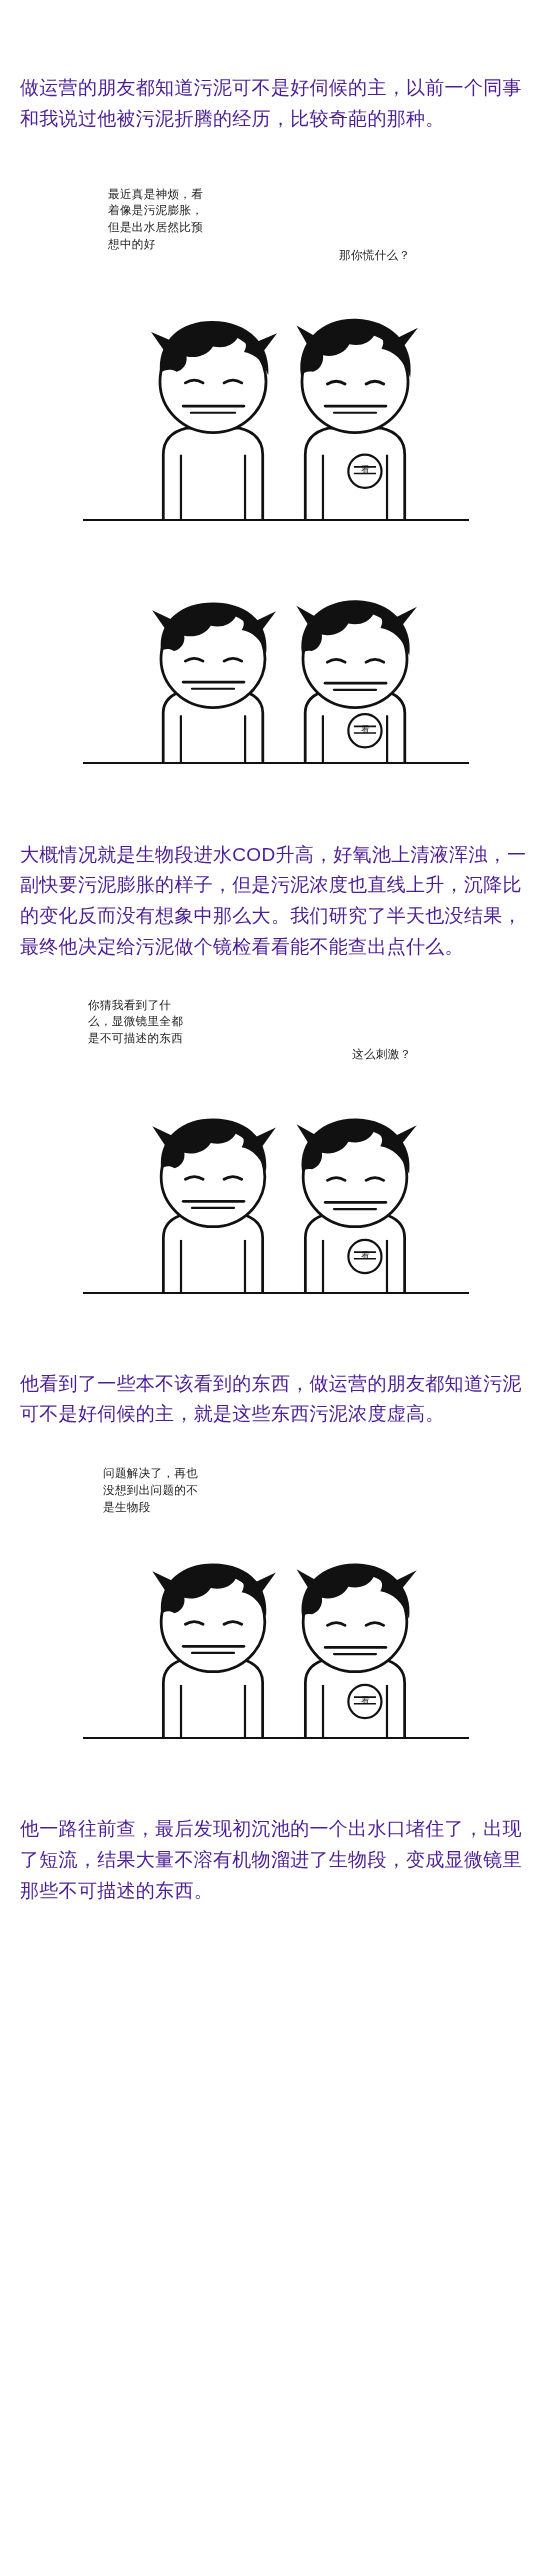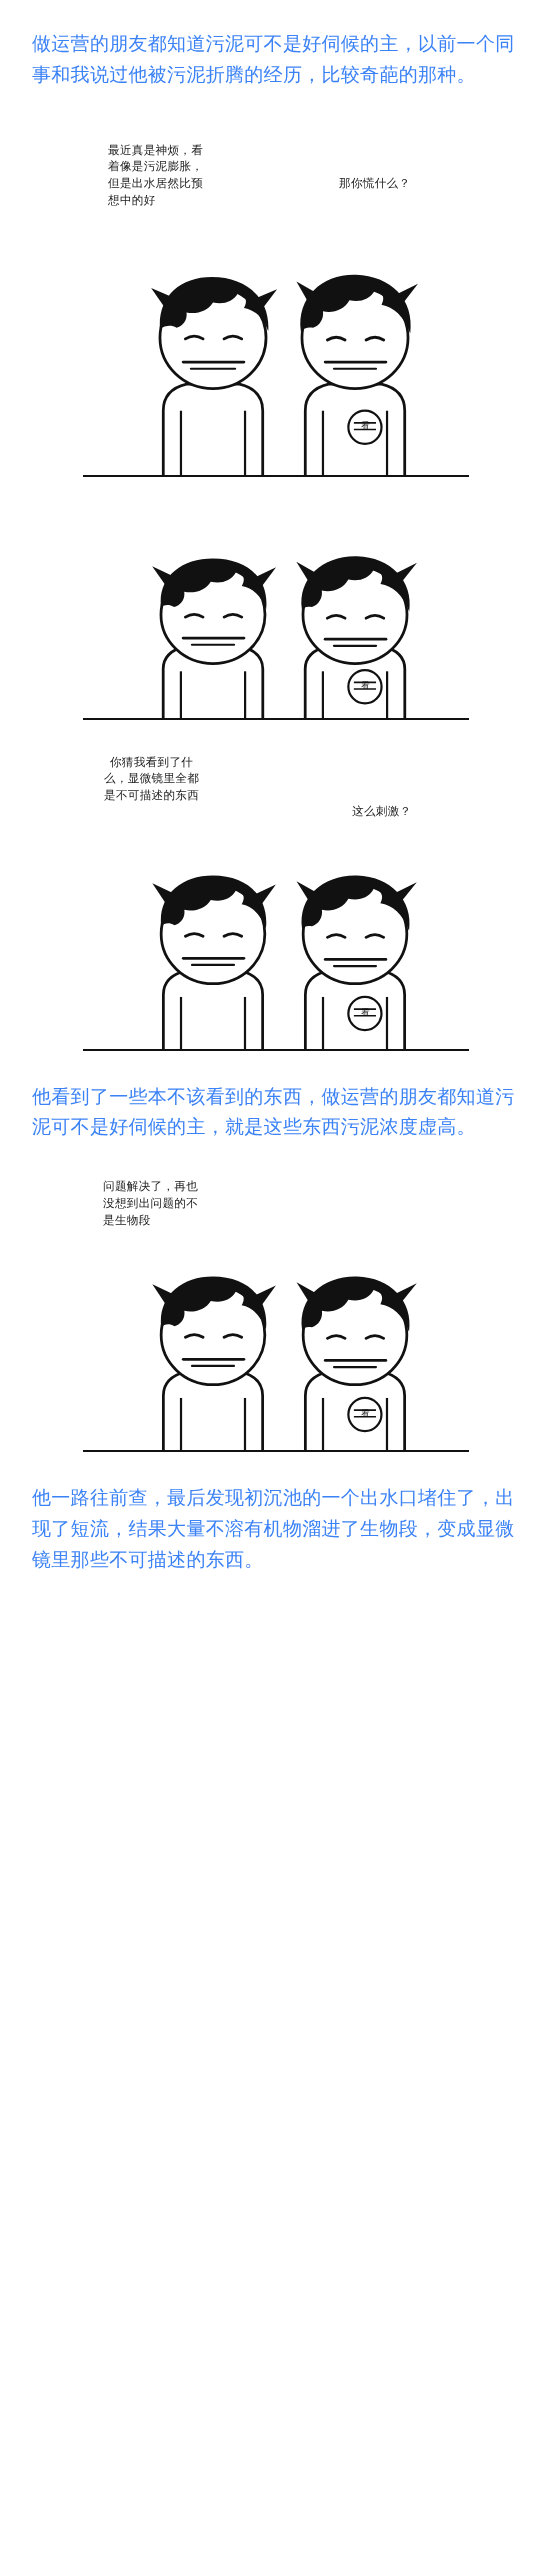--- a/index.html
+++ b/index.html
@@ -15,24 +15,25 @@
     width: 552px;
     min-height: 2576px;
     background: #ffffff;
     padding: 0;
   }
   
   .narration {
     font-family: "Liberation Sans", sans-serif;
     font-size: 19px;
     line-height: 1.62;
-    color: #3b82f6;
+    color: #4c1d95;
     letter-spacing: 0.3px;
-    padding: 0 32px;
+    padding: 0 20px;
     text-align: left;
+    margin-top: 44px;
   }
   .n-block { margin: 0; }
   .pad-top-1 { padding-top: 29px; }
   
   .panel {
     position: relative;
     width: 552px;
     background: #ffffff;
     overflow: hidden;
   }
@@ -76,21 +77,21 @@
   </div>
 
   <div class="panel" style="height:386px;">
     <div class="panel-inner">
 
       <div class="bubble" style="left:108px; top:51px;">最近真是神烦，看
 着像是污泥膨胀，
 但是出水居然比预
 想中的好</div>
 
-      <div class="bubble" style="left:339px; top:84px;">那你慌什么？</div>
+      <div class="bubble" style="left:339px; top:112px;">那你慌什么？</div>
 
       <div class="char" style="left:130px; bottom:0;">
         <svg width="166" height="232" viewBox="0 0 300 420" aria-hidden="true">
 
           <path d="M60 420 L60 300 Q60 262 102 252 L198 252 Q240 262 240 300 L240 420 Z" fill="#ffffff" stroke="#111" stroke-width="5"></path>
 
           <path d="M92 420 L92 300" fill="none" stroke="#111" stroke-width="4"></path>
           <path d="M208 420 L208 300" fill="none" stroke="#111" stroke-width="4"></path>
 
           <ellipse cx="150" cy="168" rx="96" ry="92" fill="#ffffff" stroke="#111" stroke-width="5"></ellipse>
@@ -181,25 +182,28 @@
           <path d="M148 232 L188 232 M148 244 L188 244" stroke="#111" stroke-width="3"></path>
         </svg>
         <div style="position:absolute; left:84px; top:126px; width:19px; text-align:center;
                     font-family:'DejaVu Sans',sans-serif; font-size:8.3px; color:#111;">看</div>
       </div>
 
       <div class="ground"></div>
     </div>
   </div>
 
+  <div class="narration" style="padding-top:32px;">
+    <p class="n-block">大概情况就是生物段进水COD升高，好氧池上清液浑浊，一副快要污泥膨胀的样子，但是污泥浓度也直线上升，沉降比的变化反而没有想象中那么大。我们研究了半天也没结果，最终他决定给污泥做个镜检看看能不能查出点什么。</p>
+  </div>
 
   <div class="panel" style="height:309px; margin-top:22px;">
     <div class="panel-inner">
 
-      <div class="bubble" style="left:104px; top:12px;text-align:center;">你猜我看到了什
+      <div class="bubble" style="left:88px; top:12px;">你猜我看到了什
 么，显微镜里全都
 是不可描述的东西</div>
 
       <div class="bubble" style="left:352px; top:61px;">这么刺激？</div>
 
       <div class="char" style="left:130px; bottom:0;">
         <svg width="166" height="182" viewBox="0 0 300 330" aria-hidden="true">
           <path d="M60 330 L60 228 Q60 194 102 184 L198 184 Q240 194 240 228 L240 330 Z" fill="#ffffff" stroke="#111" stroke-width="5"></path>
           <path d="M92 330 L92 232" fill="none" stroke="#111" stroke-width="4"></path>
           <path d="M208 330 L208 232" fill="none" stroke="#111" stroke-width="4"></path>

